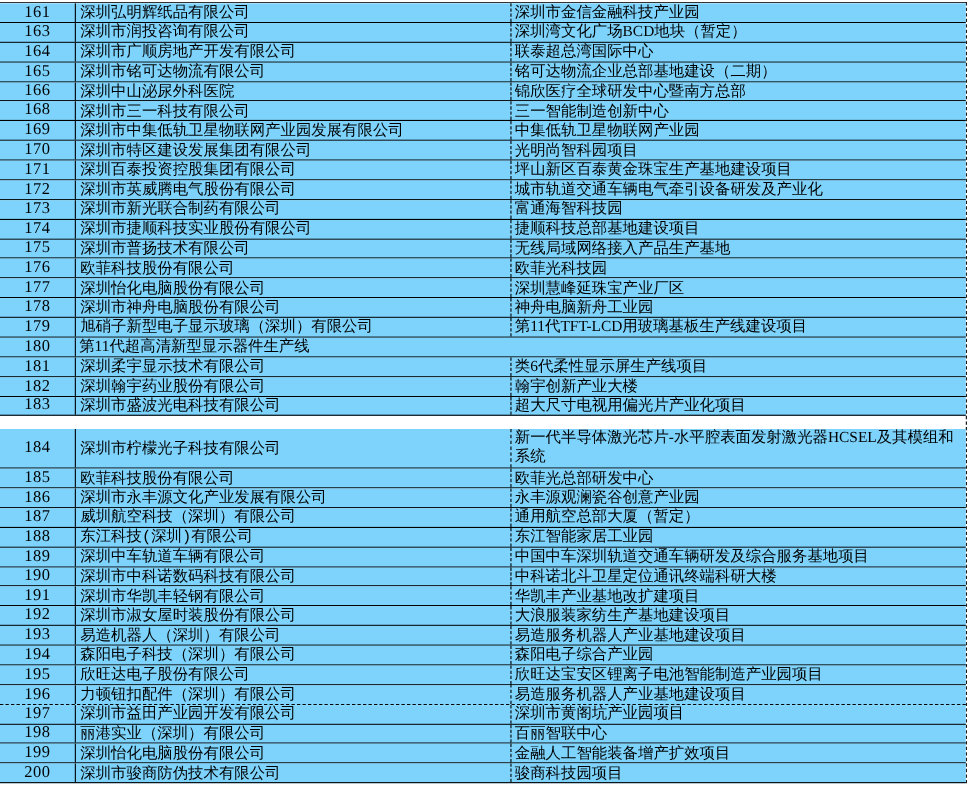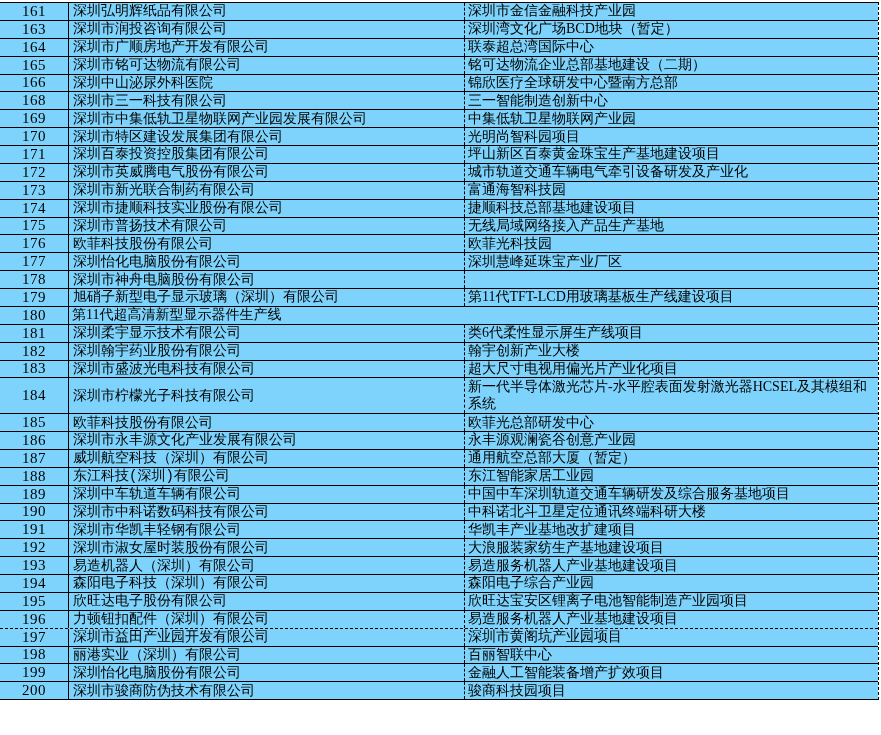--- a/index.html
+++ b/index.html
@@ -19,21 +19,21 @@
     border-right: 1px dashed #000;
     box-sizing: border-box;
   }
   .row {
     display: flex;
     height: 17.88px;
     box-sizing: border-box;
     border-bottom: 1px solid #000;
     background: #7dd3fc;
   }
-  .row.tall { height: 35.76px; }
+  .row.tall { height: 35.76px; margin-top: 12px; }
   .row.page-break { border-bottom-style: dashed; align-items: flex-end; }
   .cell {
     box-sizing: border-box;
     display: flex;
     align-items: center;
     overflow: hidden;
     white-space: nowrap;
   }
   .cell.num {
     width: 69px;
@@ -136,20 +136,21 @@
     <div class="cell project">欧菲光科技园</div>
   </div>
     <div class="row">
     <div class="cell num">177</div>
     <div class="cell company">深圳怡化电脑股份有限公司</div>
     <div class="cell project">深圳慧峰延珠宝产业厂区</div>
   </div>
     <div class="row">
     <div class="cell num">178</div>
     <div class="cell company">深圳市神舟电脑股份有限公司</div>
+    <div class="cell project">神舟电脑新舟工业园</div>
   </div>
     <div class="row">
     <div class="cell num">179</div>
     <div class="cell company">旭硝子新型电子显示玻璃（深圳）有限公司</div>
     <div class="cell project">第11代TFT-LCD用玻璃基板生产线建设项目</div>
   </div>
     <div class="row">
     <div class="cell num">180</div>
     <div class="cell project">第11代超高清新型显示器件生产线</div>
   </div>

